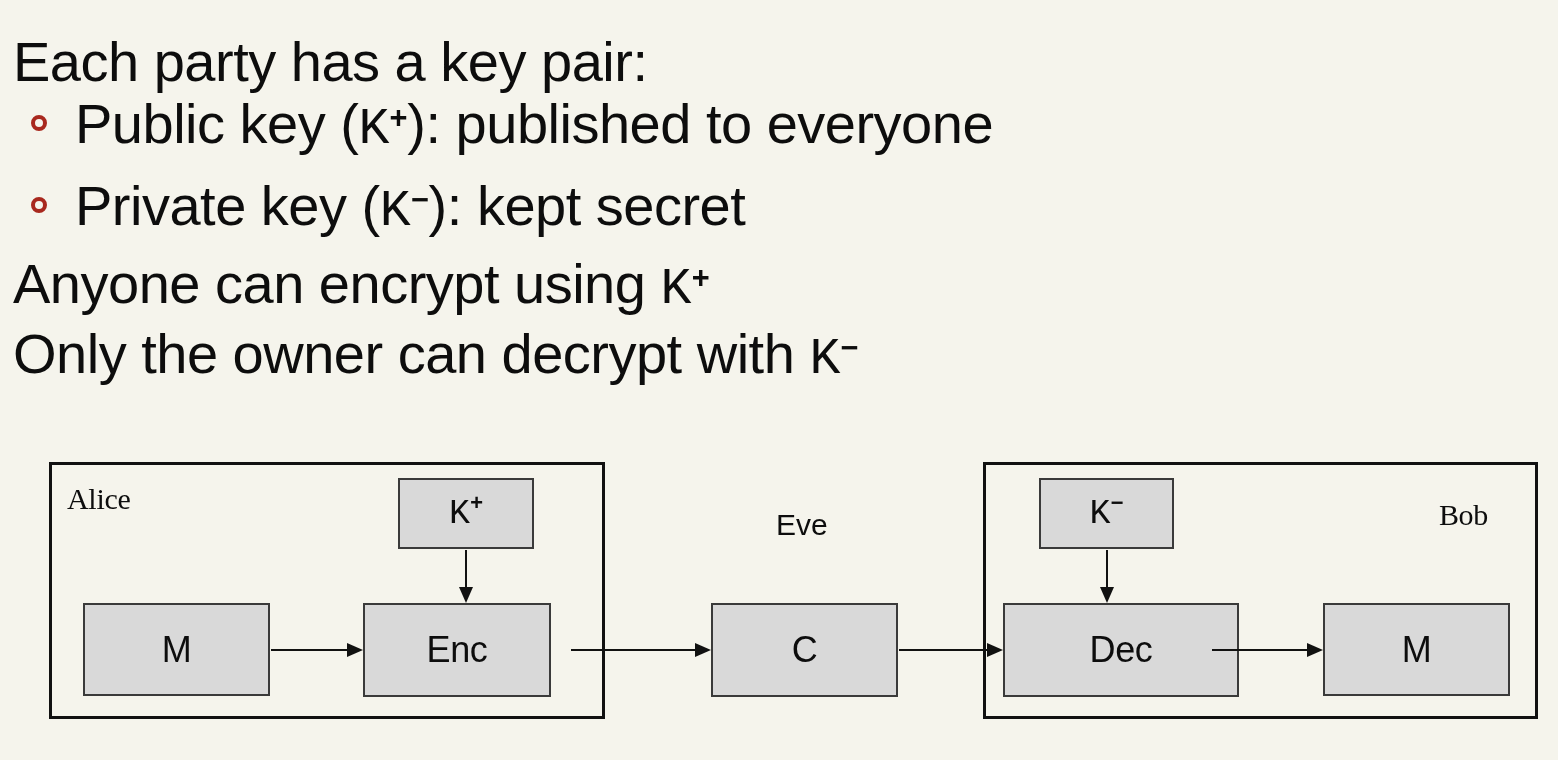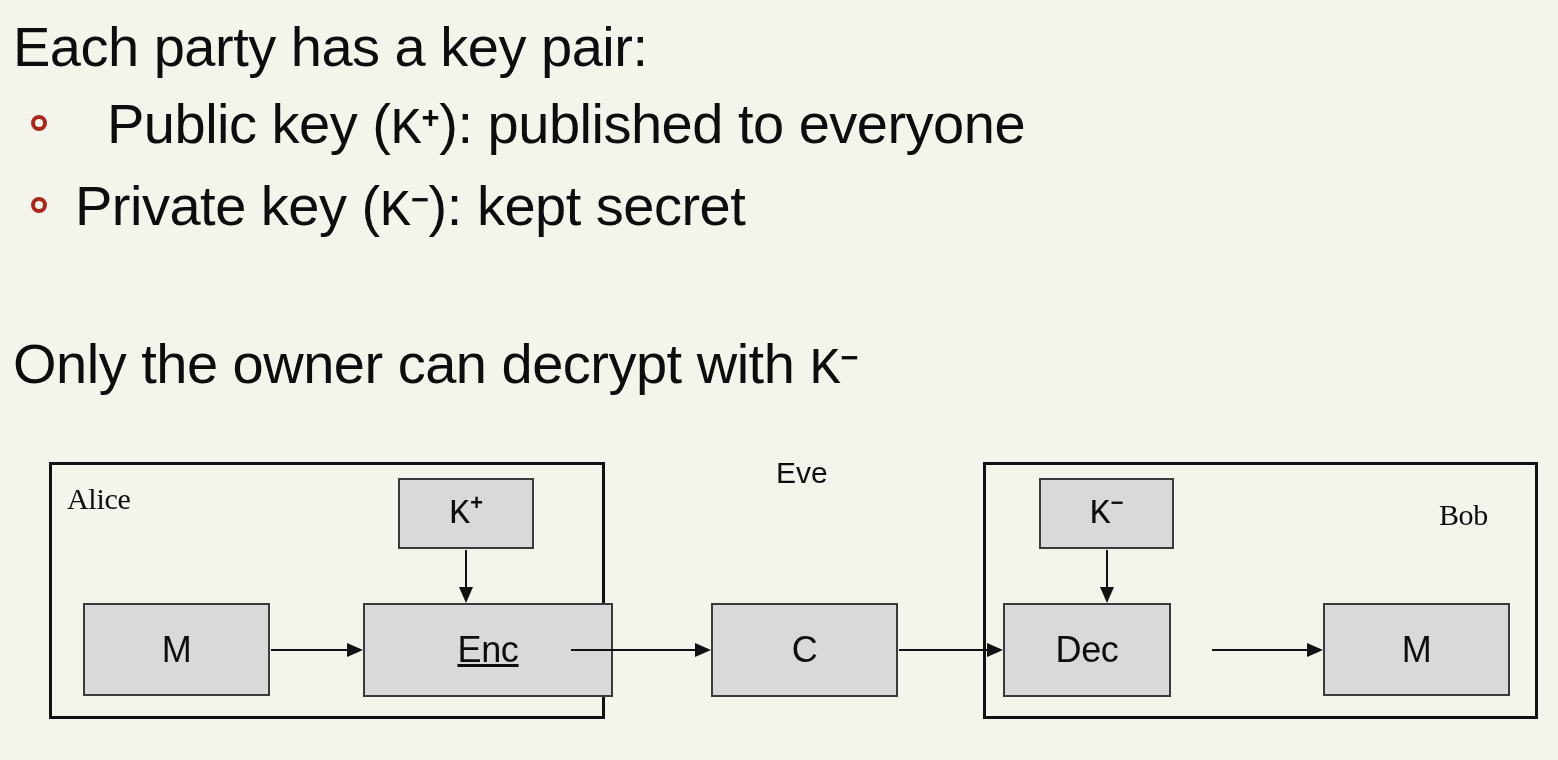--- a/index.html
+++ b/index.html
@@ -52,21 +52,21 @@
   .frame-label{
     position:absolute;
     font-size:30px;
     letter-spacing:-0.3px;
     font-family:Liberation Serif, serif;
   }
   .party-label-left{left:15px;top:17px;}
   .party-label-right{right:47px;top:17px;margin-top:16px;}
   .eve-label{
     position:absolute;
-    left:776px;top:456px;
+    left:776px;top:508px;
     font-size:30px;
   }
   .box{
     position:absolute;
     box-sizing:border-box;
     background:var(--box-fill,#d9d9d9);
     border:2px solid var(--box-border,#3a3a3a);
     display:flex;
     align-items:center;
     justify-content:center;
@@ -82,36 +82,39 @@
     pointer-events:none;
   }
   .arrow-layer line{stroke:var(--frame-border,#111);stroke-width:2;}
   .arrow-layer polygon{fill:var(--frame-border,#111);}
 </style>
 </head>
 <body>
 
 <div class="page">
 
-  <div class="tline" style="top:16px;">
+  <div class="tline" style="top:31px;">
     <span>Each party has a key pair:</span>
   </div>
 
   <span class="bullet" style="top:115px;"></span>
-  <div class="tline indent" style="top:93px;margin-left:32px;">
+  <div class="tline indent" style="top:93px;">
     <span>Public key (</span><span class="k">K</span><sup class="ksup">+</sup><span>): published to everyone</span>
   </div>
 
   <span class="bullet" style="top:197px;"></span>
   <div class="tline indent" style="top:175px;">
     <span>Private key (</span><span class="k">K</span><sup class="ksup">−</sup><span>): kept secret</span>
   </div>
 
+  <div class="tline" style="top:253px;">
+    <span>Anyone can encrypt using </span><span class="k">K</span><sup class="ksup">+</sup><span></span>
+  </div>
 
-  <div class="tline" style="top:333px;text-align:right;">
+  <div class="tline" style="top:323px;text-align:right;">
     <span>Only the owner can decrypt with </span><span class="k">K</span><sup class="ksup">−</sup><span></span>
   </div>
 
   <div class="frame" style="left:49px;top:462px;width:556px;height:257px;">
     <span class="frame-label party-label-left">Alice</span>
   </div>
 
   <span class="eve-label">Eve</span>
 
   <div class="frame" style="left:983px;top:462px;width:555px;height:257px;">
@@ -120,34 +123,34 @@
 
   <div class="box" style="left:83px;top:603px;width:187px;height:93px;">
     <span>M</span>
   </div>
 
   <div class="box kbox" style="left:398px;top:478px;width:136px;height:71px;">
     <span class="k">K</span>
       <sup class="ksup">+</sup>
   </div>
 
-  <div class="box" style="left:363px;top:603px;width:250px;height:94px;text-decoration:underline;">
+  <div class="box" style="left:363px;top:603px;width:188px;height:94px;">
     <span>Enc</span>
   </div>
 
   <div class="box" style="left:711px;top:603px;width:187px;height:94px;">
     <span>C</span>
   </div>
 
   <div class="box kbox" style="left:1039px;top:478px;width:135px;height:71px;">
     <span class="k">K</span>
       <sup class="ksup">−</sup>
   </div>
 
-  <div class="box" style="left:1003px;top:603px;width:168px;height:94px;">
+  <div class="box" style="left:1003px;top:603px;width:236px;height:94px;">
     <span>Dec</span>
   </div>
 
   <div class="box" style="left:1323px;top:603px;width:187px;height:93px;">
     <span>M</span>
   </div>
 
   <svg class="arrow-layer" viewBox="0 0 1558 760">
     <g>
       <line x1="271" y1="650" x2="348" y2="650"></line>

